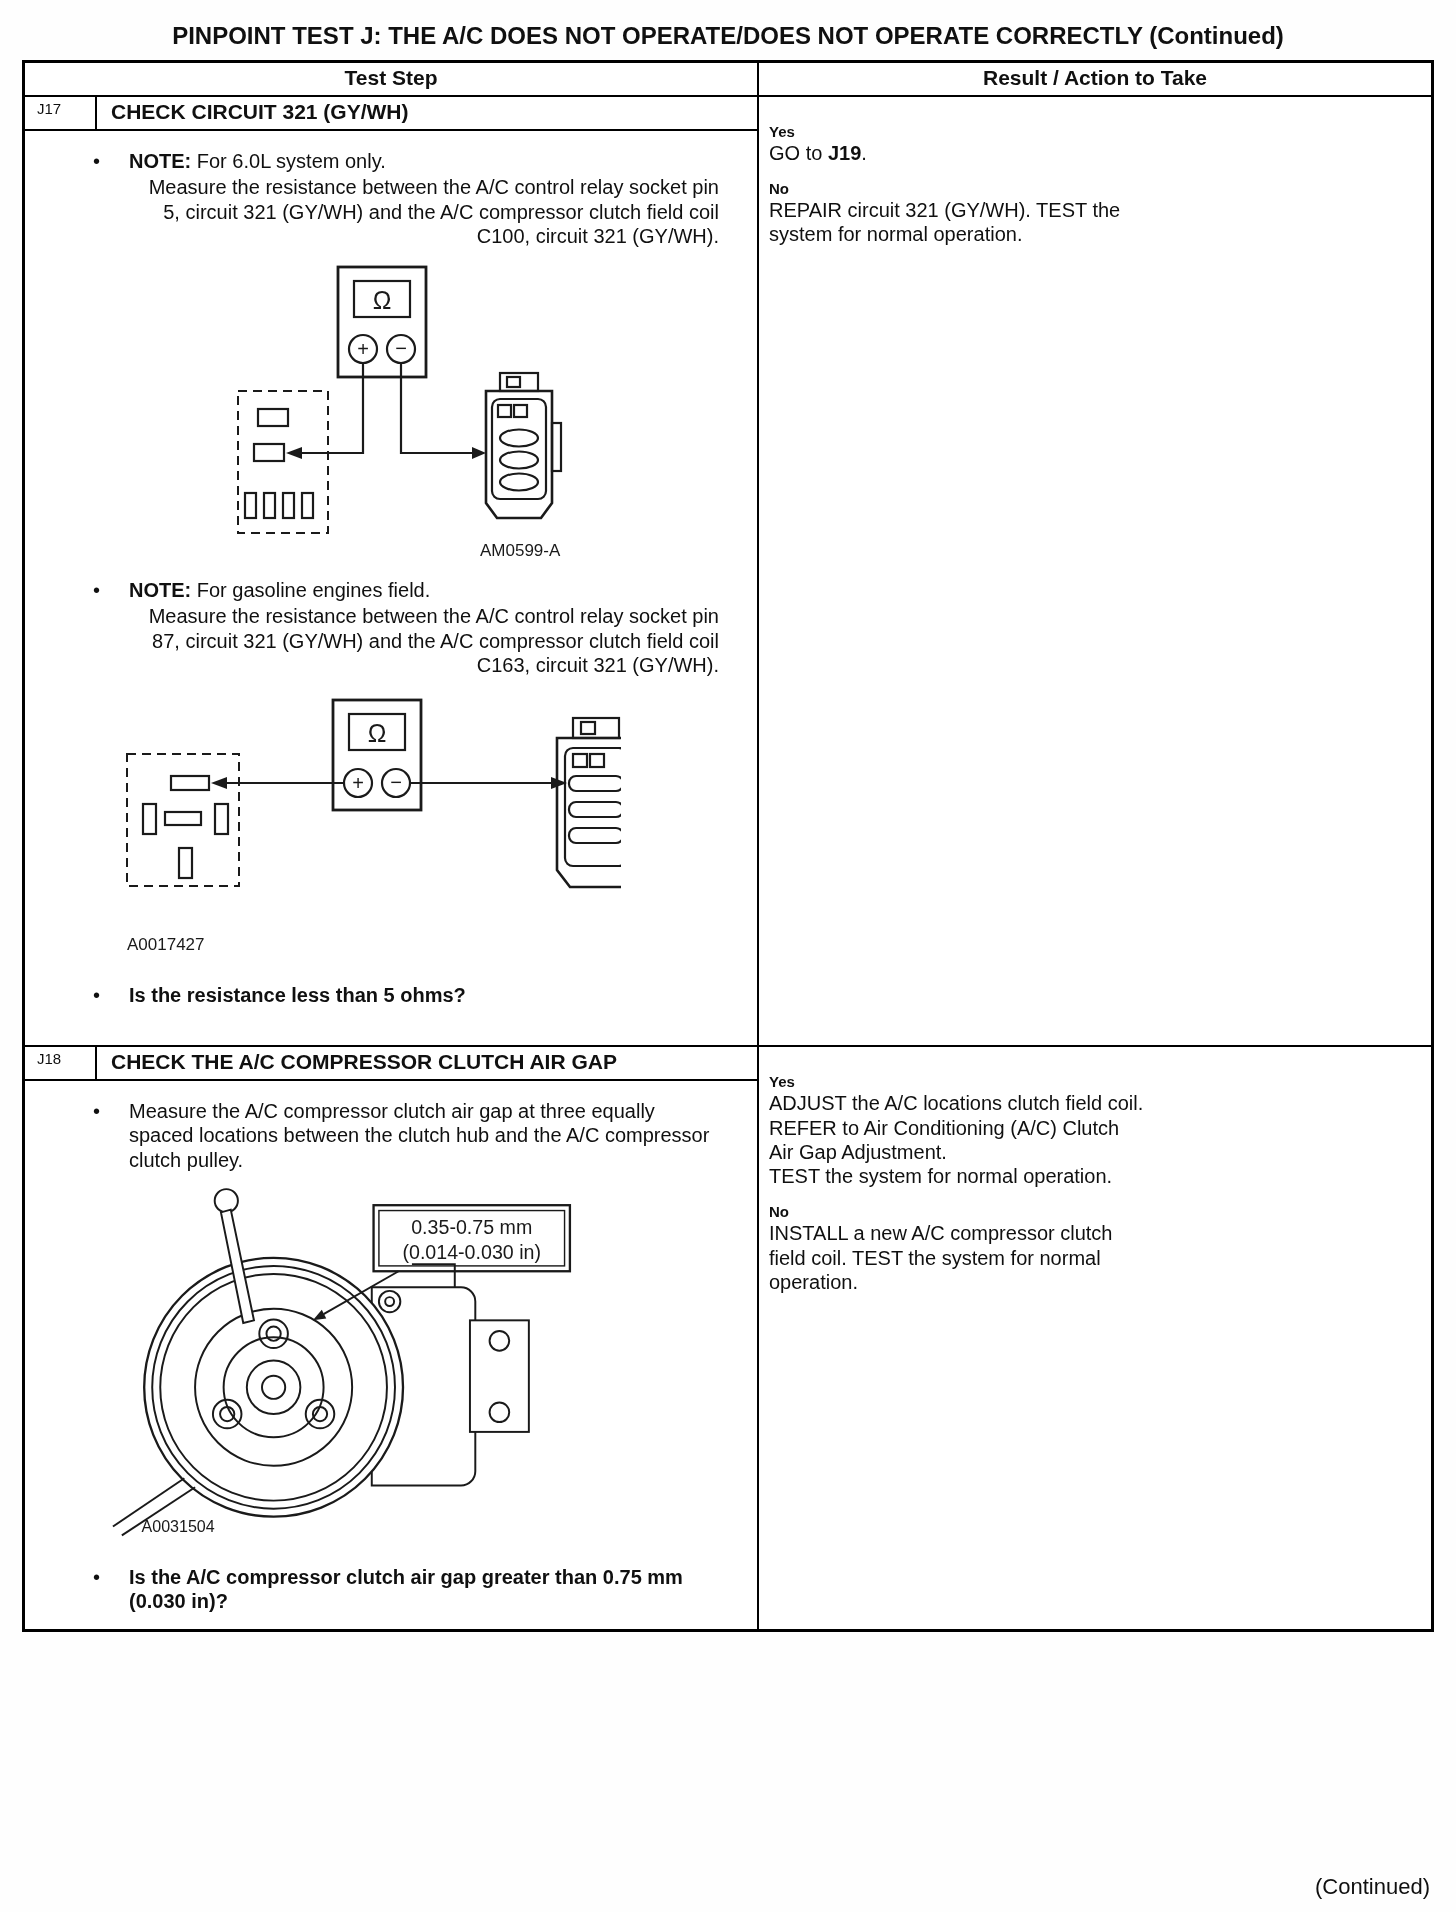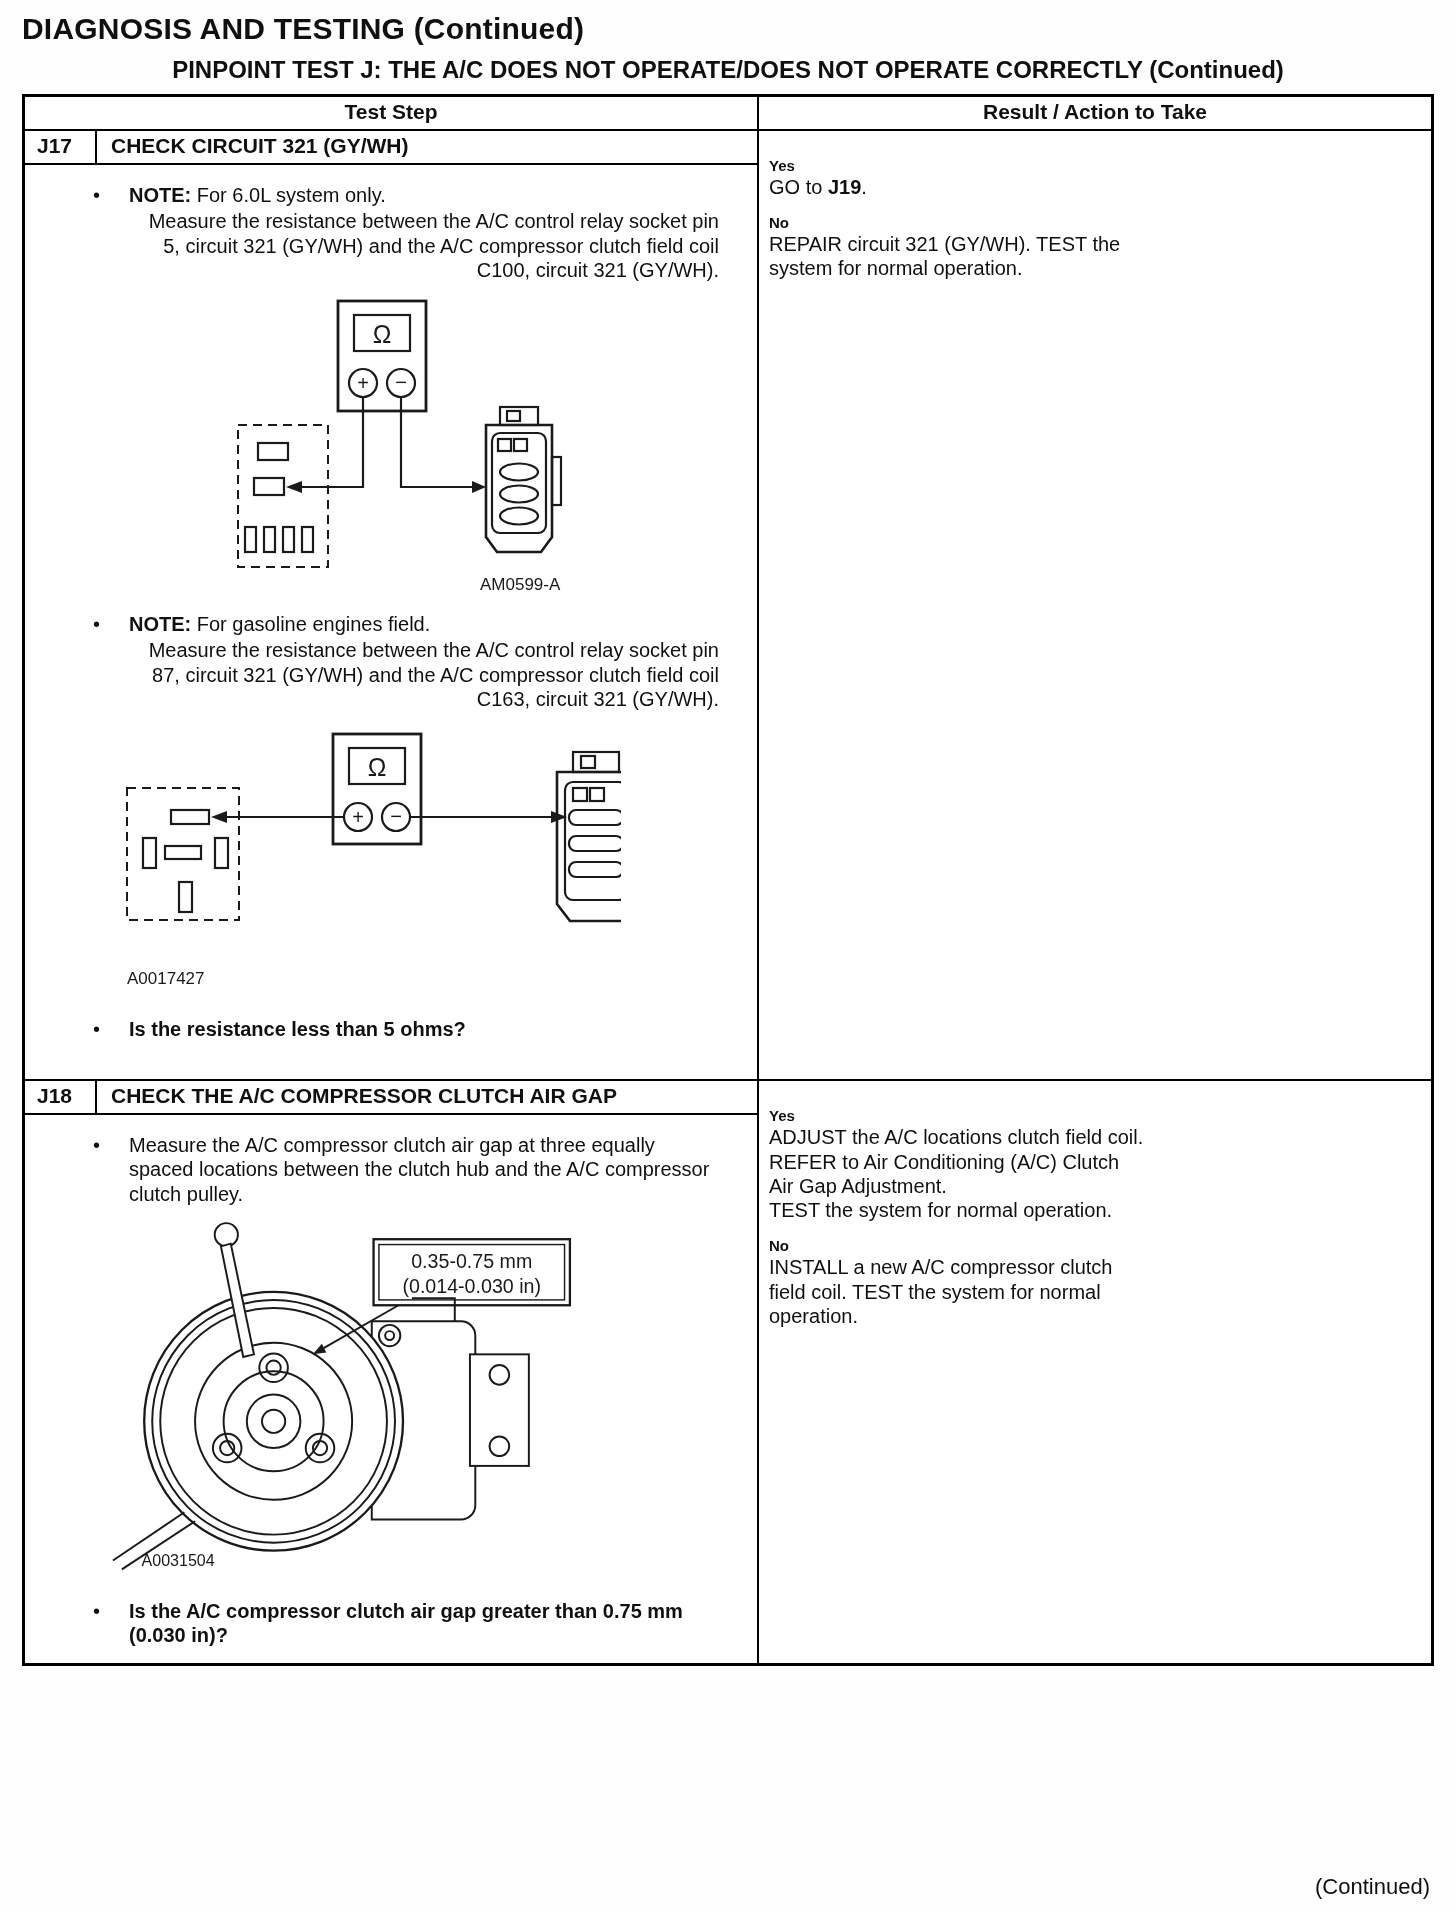--- a/index.html
+++ b/index.html
@@ -8,21 +8,21 @@
     font-family:"Liberation Sans",sans-serif;position:relative;overflow:hidden;
   }
   .page{padding:12px 22px 0;}
   .title{font-size:30px;font-weight:bold;letter-spacing:.2px;}
   .subtitle{font-size:24px;font-weight:bold;text-align:center;margin-top:10px;}
   .pp-table{display:grid;grid-template-columns:72px 662px 672px;border:3px solid #000;margin-top:10px;background:#fff;}
   .cell{border-right:2px solid #000;border-bottom:2px solid #000;min-width:0;}
   .hdr{font-weight:bold;font-size:21px;text-align:center;padding:3px 0 5px;}
   .hdrA{grid-column:1/3;grid-row:1;}
   .hdrB{grid-column:3/4;grid-row:1;border-right:none;}
-  .band-id{font-weight:bold;font-size:21px;padding:3px 0 5px 12px;}
+  .band-id{font-weight:normal;font-size:15px;padding:3px 0 5px 12px;}
   .band-title{font-weight:bold;font-size:21px;padding:3px 8px 5px 14px;}
   .j17-id{grid-column:1/2;grid-row:2;}
   .j17-band{grid-column:2/3;grid-row:2;}
   .j17-result{grid-column:3/4;grid-row:2/4;border-right:none;}
   .j17-content{grid-column:1/3;grid-row:3;min-height:890px;}
   .j18-id{grid-column:1/2;grid-row:4;}
   .j18-band{grid-column:2/3;grid-row:4;}
   .j18-result{grid-column:3/4;grid-row:4/6;border-right:none;border-bottom:none;}
   .j18-content{grid-column:1/3;grid-row:5;border-bottom:none;min-height:500px;}
   .step-content{padding:8px 10px 16px 0;font-size:20px;line-height:1.22;}
@@ -41,21 +41,20 @@
   .res-text{max-width:375px;}
   .gap{margin-top:14px;}
   .footer{position:absolute;right:26px;bottom:12px;font-size:22px;}
   svg text{font-family:"Liberation Sans",sans-serif;}
 </style>
 </head>
 <body>
 
 <div class="page">
 
-  <div class="title">DIAGNOSIS AND TESTING (Continued)</div>
   <div class="subtitle">PINPOINT TEST J: THE A/C DOES NOT OPERATE/DOES NOT OPERATE CORRECTLY (Continued)</div>
 
   <div class="pp-table">
 
     <div class="cell hdr hdrB">Result / Action to Take</div>
     <div class="cell hdr hdrA">Test Step</div>
 
     <div class="cell band-id j17-id">J17</div>
     <div class="cell band-title j17-band">CHECK CIRCUIT 321 (GY/WH)</div>
 

